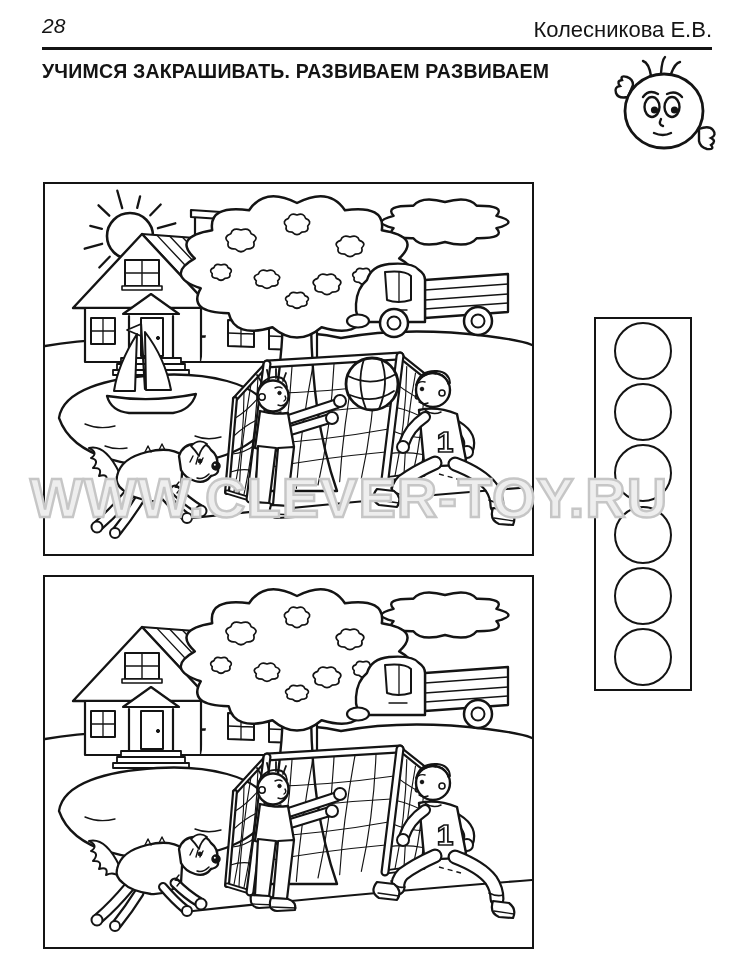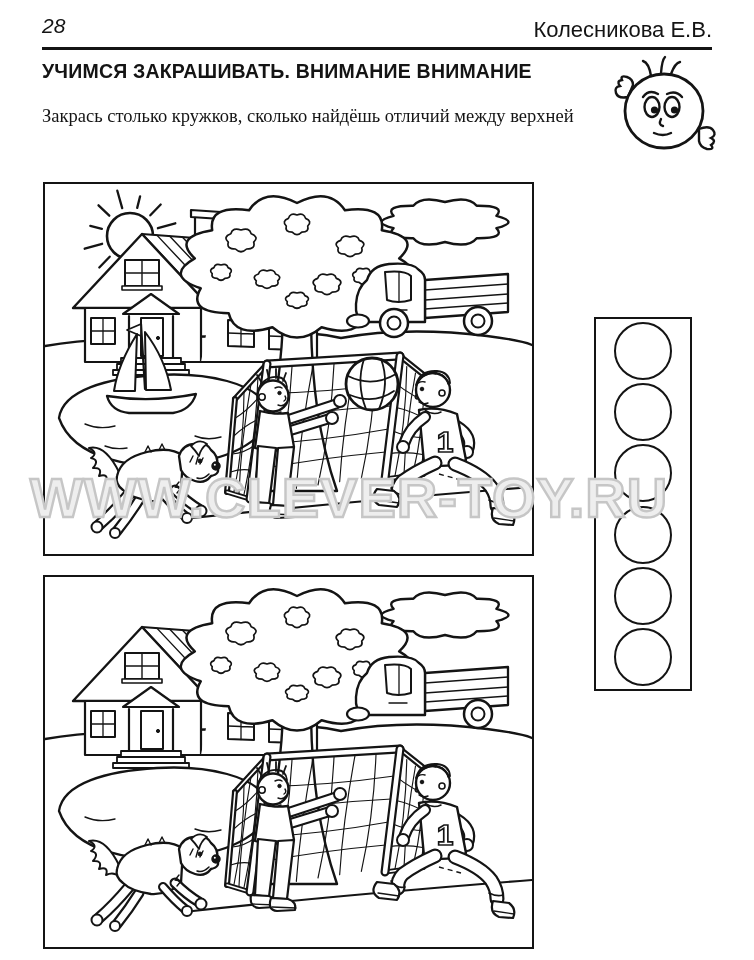--- a/index.html
+++ b/index.html
@@ -26,23 +26,22 @@
              font-size:56px;font-weight:bold;letter-spacing:1px;white-space:nowrap;
              color:rgba(255,255,255,0.55);-webkit-text-stroke:2.4px #c6c6c6;
              text-shadow:0 0 1px #d9d9d9;margin-top:28px;}
 </style>
 </head>
 <body>
 
 <div class="page-number">28</div>
 <div class="author">Колесникова Е.В.</div>
 <div class="rule"></div>
-<div class="title">УЧИМСЯ ЗАКРАШИВАТЬ. ВНИМАНИЕ ВНИМАНИЕ</div>
+<div class="title">УЧИМСЯ ЗАКРАШИВАТЬ. РАЗВИВАЕМ РАЗВИВАЕМ</div>
 <div class="instruction">
-  <div>Закрась столько кружков, сколько найдёшь отличий между верхней</div>
 </div>
 
 <div class="mascot">
   <svg width="118" height="118" viewBox="0 0 118 118" fill="none" stroke="#141414" stroke-width="2.4" stroke-linecap="round">
     <path d="M22,47 Q12,49 10,43 Q8,37 14,36 Q10,31 16,30 Q14,25 21,27 Q27,29 27,35 Z" fill="#fff"></path>
     <path d="M93,79 Q103,75 107,80 Q111,85 105,88 Q111,91 105,95 Q109,100 101,99 Q94,97 93,91 Z" fill="#fff"></path>
     <ellipse cx="58" cy="61" rx="39" ry="37" fill="#fff" stroke-width="2.8"></ellipse>
     <path d="M45,26 Q43,13 37,11"></path>
       <path d="M55,23 Q56,10 59,7"></path>
       <path d="M65,24 Q69,13 74,12"></path>

